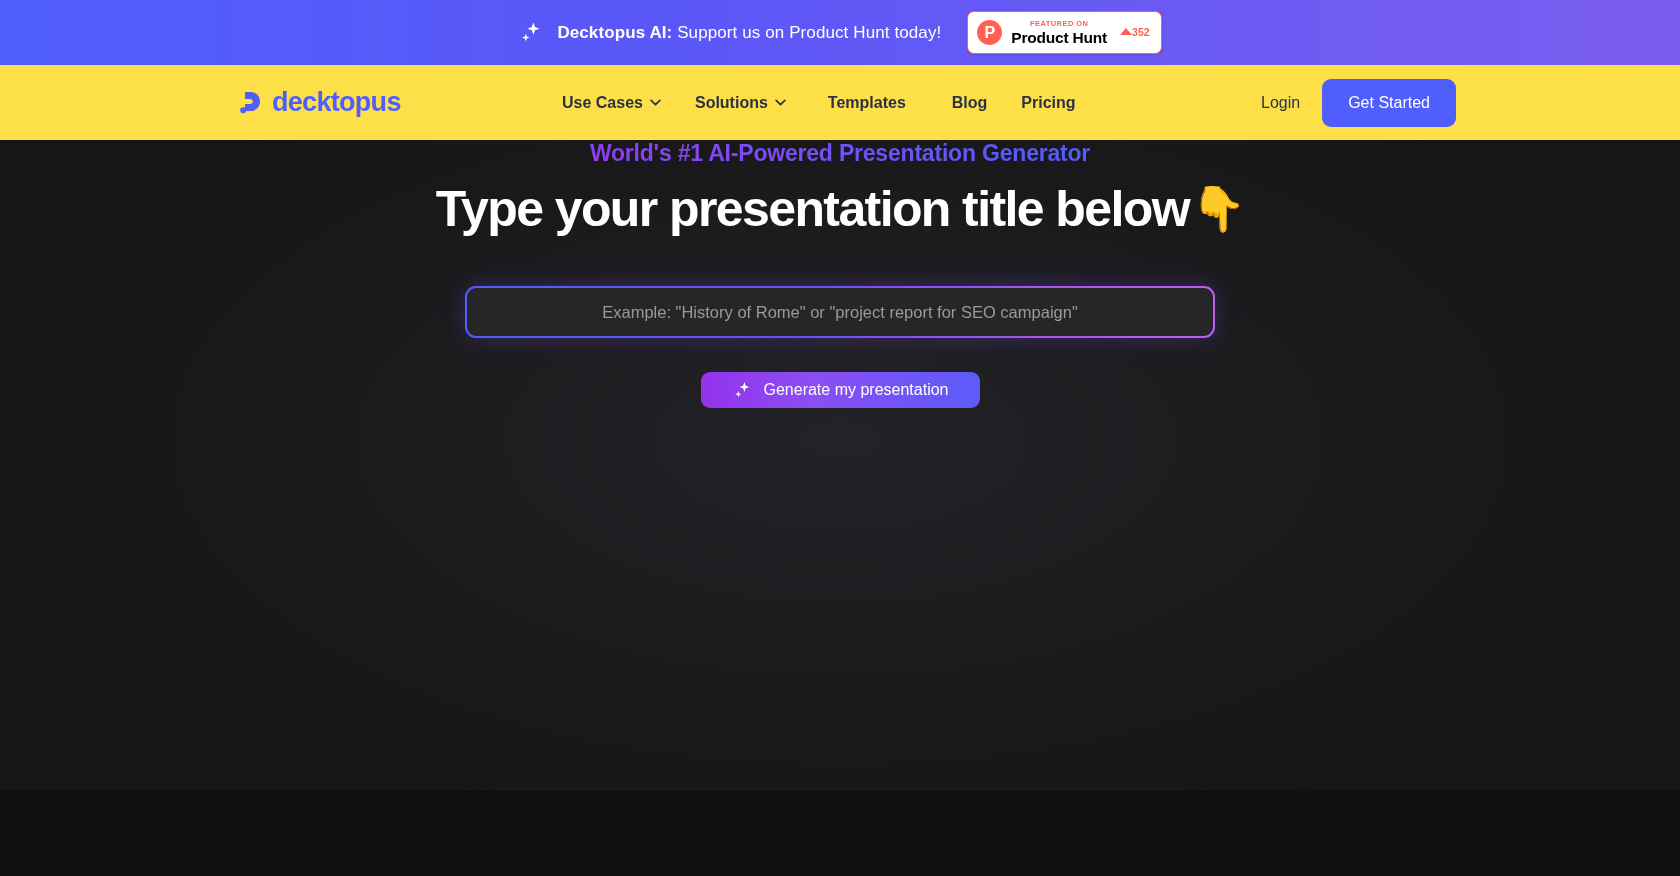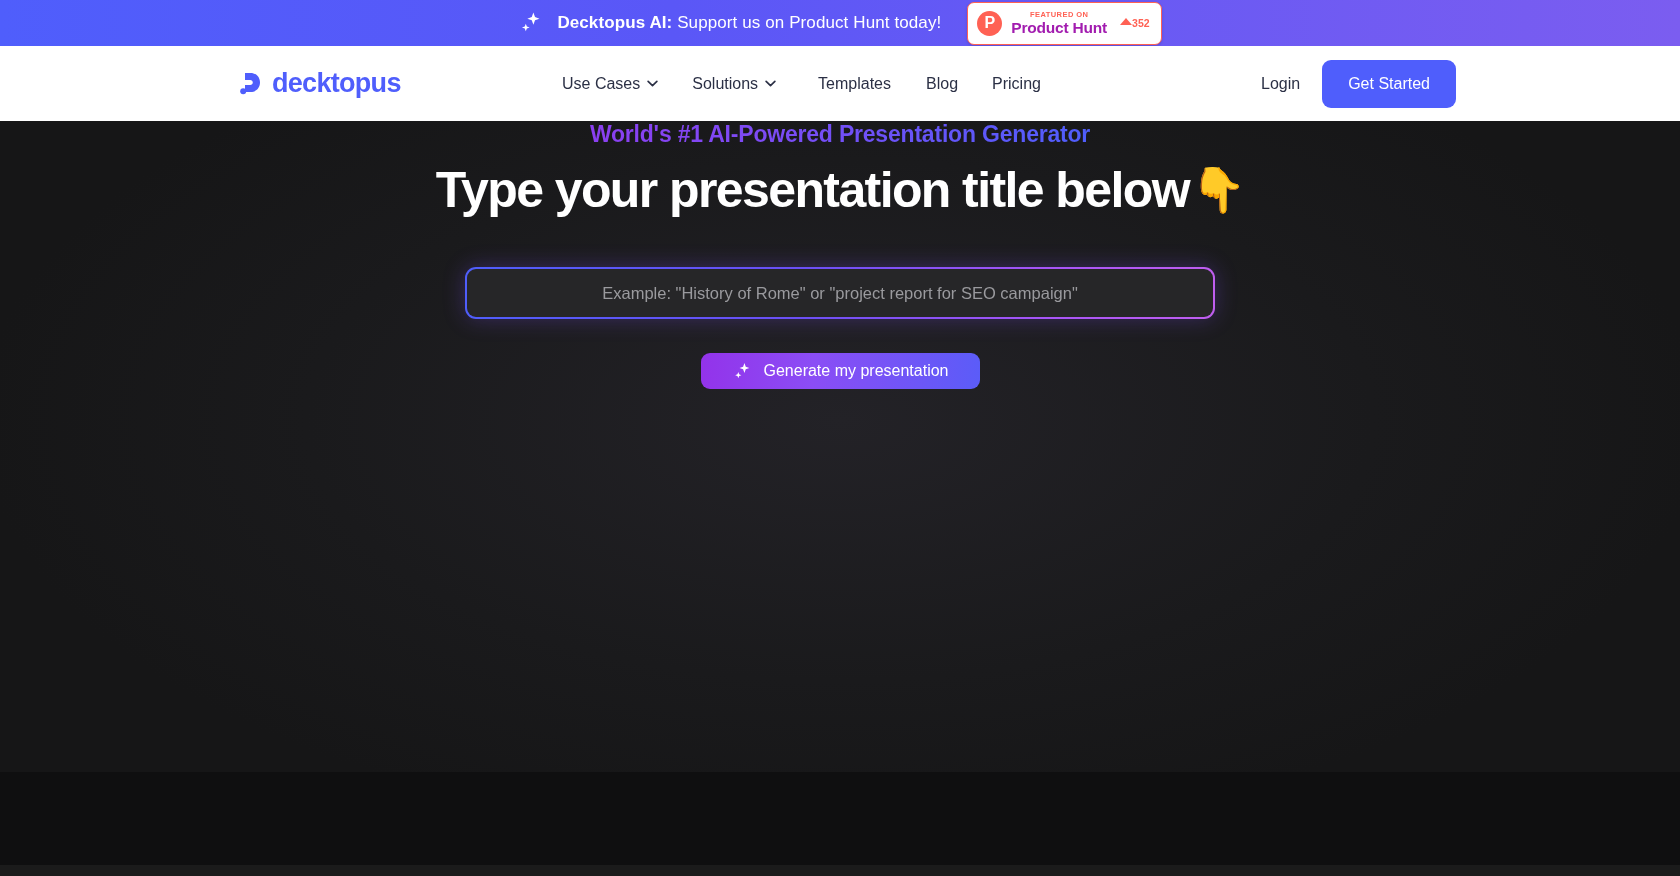--- a/index.html
+++ b/index.html
@@ -5,21 +5,21 @@
   * { box-sizing: border-box; margin: 0; padding: 0; }
   html, body {
     width: 1680px; height: 876px;
     font-family: "Liberation Sans", sans-serif;
     overflow: hidden; background: #1b1b1b;
   }
 
   
   .banner {
     position: relative;
-    height: 46px;
+    height: 65px;
     background: linear-gradient(90deg, #4f5efc 0%, #5a57f7 40%, #7b5df0 100%);
     display: flex; align-items: center; justify-content: center;
     gap: 26px;
   }
   .banner-inner { display: flex; align-items: center; gap: 13px; }
   .sparkle-icon { width: 26px; height: 26px; flex: 0 0 auto; display:block; }
   .banner-text {
     color: #ffffff; font-size: 17px; letter-spacing: .1px; white-space: nowrap;
   }
   .banner-text b { font-weight: 700; }
@@ -38,51 +38,51 @@
     background: #ff6154; color: #fff;
     display: flex; align-items: center; justify-content: center;
     font-weight: 700; font-size: 16px; line-height: 1;
     flex: 0 0 auto;
   }
   .ph-texts { display: flex; flex-direction: column; justify-content: center; line-height: 1; text-align: center; }
   .ph-featured {
     color: #ff6154; font-size: 7.5px; font-weight: 700;
     letter-spacing: .45px; text-transform: uppercase; margin-bottom: 2px;
   }
-  .ph-name { color: #a21caf; font-size: 15.5px; font-weight: 700; letter-spacing: -.2px; }
+  .ph-name { color: #000000; font-size: 15.5px; font-weight: 700; letter-spacing: -.2px; }
   .ph-votes {
     display: flex; flex-direction: row; align-items: center; justify-content: center;
     margin-left: 4px; line-height: 1;
   }
   .ph-tri {
     width: 0; height: 0;
     border-left: 6px solid transparent; border-right: 6px solid transparent;
     border-bottom: 7px solid #ff6154; margin-bottom: 3px;
   }
   .ph-count { color: #ff6154; font-size: 10.5px; font-weight: 700; }
 
   
   .nav {
-    height: 75px; background: #ffffff;
+    height: 75px; background: #fde047;
     display: flex; align-items: center;
     padding: 0 240px 0 240px;
     position: relative;
   }
   .logo { display: flex; align-items: center; gap: 9px; cursor: pointer; }
   .logo-mark { width: 23px; height: 26px; display:block; }
   .logo-text {
     color: #4f5efc; font-size: 27px; font-weight: 700; letter-spacing: -.7px;
   }
   .nav-center {
     display: flex; align-items: center; gap: 34px;
     position: absolute; left: 562px;
   }
   .nav-link {
     color: #2b3045; font-size: 16px; cursor: pointer;
-    display: flex; align-items: center; gap: 7px; white-space: nowrap;
+    display: flex; align-items: center; gap: 7px; white-space: nowrap; font-weight: bold;
   }
   .chev { width: 11px; height: 7px; display:block; }
   .nav-right {
     display: flex; align-items: center; gap: 22px;
     position: absolute; right: 224px;
   }
   .login-link { color: #2b3045; font-size: 16px; cursor: pointer; }
   .btn-get-started {
     background: #4f5efc; color: #fff;
     border: none; border-radius: 9px;
@@ -185,21 +185,21 @@
     </div>
     <div class="nav-link">
       <span>Solutions</span>
       <svg class="chev" viewBox="0 0 12 8">
         <path d="M1 1.5l5 5 5-5" stroke="#2b3045" stroke-width="1.9" fill="none" stroke-linecap="round" stroke-linejoin="round"></path>
       </svg>
     </div>
     <div class="nav-link" style="margin-left:8px">
       <span>Templates</span>
     </div>
-    <div class="nav-link" style="margin-left:1px">
+    <div class="nav-link" style="margin-left:12px">
       <span>Blog</span>
     </div>
     <div class="nav-link" style="margin-left:0">
       <span>Pricing</span>
     </div>
   </div>
 
   <div class="nav-right">
     <span class="login-link">Login</span>
     <button class="btn-get-started">Get Started</button>

